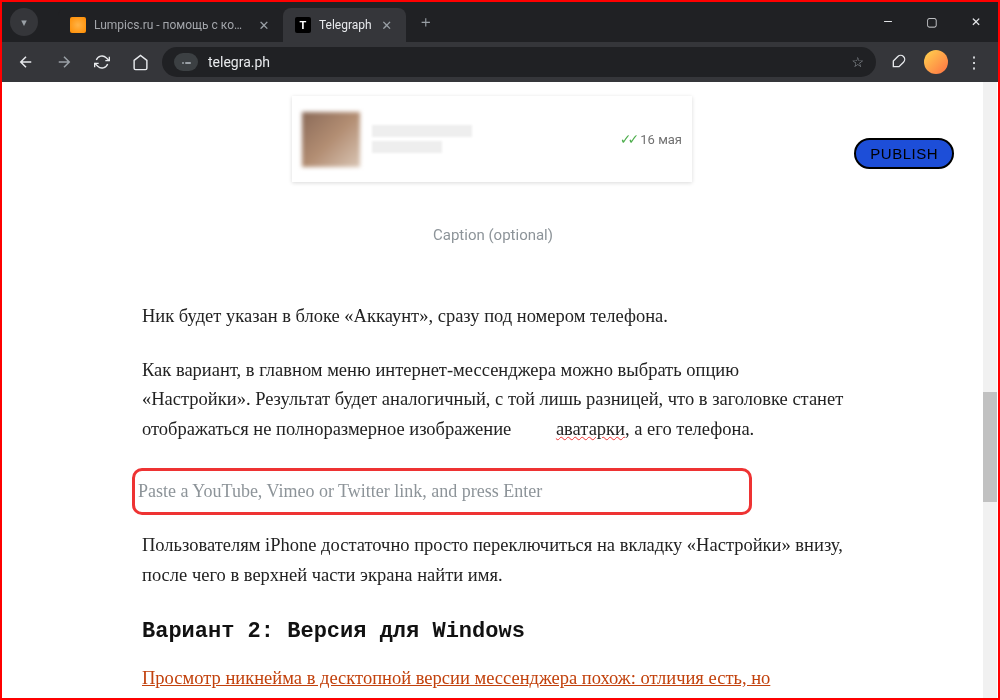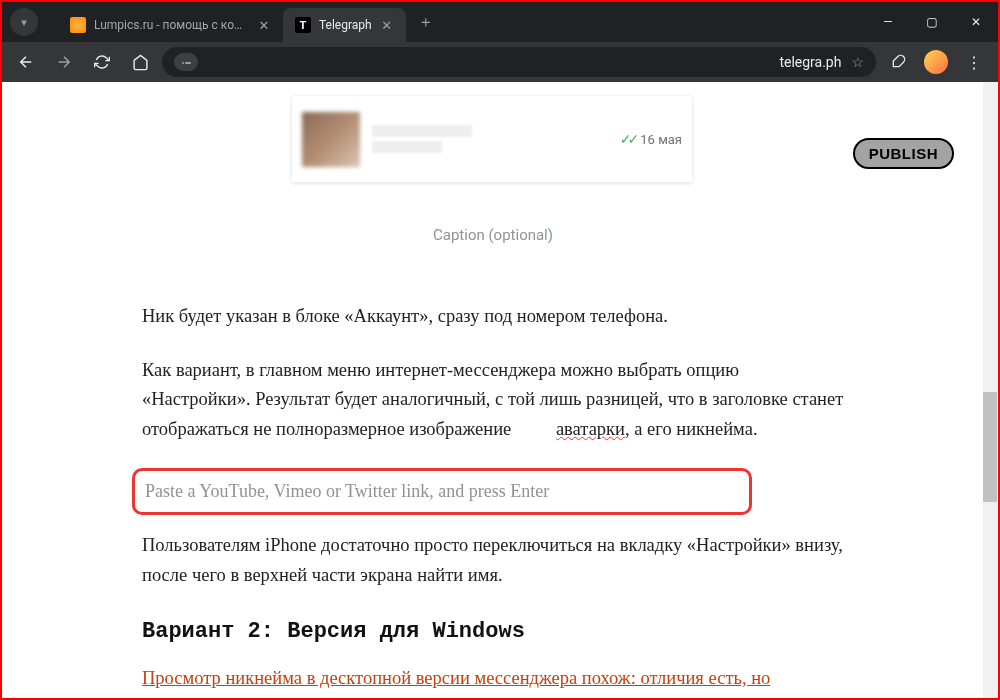--- a/index.html
+++ b/index.html
@@ -18,51 +18,51 @@
 .fav-t { background: #000; color: #fff; font-weight: bold; font-size: 11px; display: flex; align-items: center; justify-content: center; }
 .tab .title { white-space: nowrap; overflow: hidden; text-overflow: ellipsis; flex: 1; }
 .tab .close { width: 14px; height: 14px; font-size: 13px; color: #9aa0a6; display: flex; align-items: center; justify-content: center; }
 .newtab { width: 28px; height: 28px; display: flex; align-items: center; justify-content: center; color: #9aa0a6; font-size: 16px; margin-left: 6px; }
 .spacer { flex: 1; }
 .winbtn { width: 44px; height: 40px; display: flex; align-items: center; justify-content: center; color: #e8eaed; font-size: 12px; }
 
 .toolbar { height: 40px; background: #35363a; display: flex; align-items: center; padding: 0 8px; gap: 6px; }
 .navbtn { width: 32px; height: 32px; display: flex; align-items: center; justify-content: center; color: #9aa0a6; border-radius: 50%; }
 .navbtn.en { color: #e8eaed; }
-.omnibox { flex: 1; height: 30px; background: #202124; border-radius: 15px; display: flex; align-items: center; padding: 0 12px; gap: 10px; color: #e8eaed; font-size: 14px; text-align: right; }
+.omnibox { flex: 1; height: 30px; background: #202124; border-radius: 15px; display: flex; align-items: center; padding: 0 12px; gap: 10px; color: #e8eaed; font-size: 14px; }
 .omnibox .lock { font-size: 12px; color: #9aa0a6; background: #3c4043; padding: 2px 6px; border-radius: 10px; }
 .omnibox .url { flex: 1; color: #e8eaed; }
 .omnibox .star { color: #9aa0a6; }
 .ext, .profile, .menu { width: 32px; height: 32px; display: flex; align-items: center; justify-content: center; }
 .profile .avatar { width: 24px; height: 24px; border-radius: 50%; background: linear-gradient(135deg, #FFD54F, #FF7043); }
 .menu { color: #e8eaed; font-size: 16px; }
 
 
 .viewport { position: relative; height: 616px; overflow: hidden; background: #fff; }
 .scrollbar { position: absolute; right: 1px; top: 0; width: 14px; height: 100%; background: #f1f1f1; }
 .scrollthumb { position: absolute; right: 1px; width: 14px; background: #c1c1c1; top: 310px; height: 110px; }
 
 .page { position: relative; width: 982px; height: 616px; }
-.publish { position: absolute; right: 30px; top: 56px; border: 2px solid #000; border-radius: 18px; padding: 5px 14px; font-weight: 700; font-size: 15px; letter-spacing: .5px; background: #a3a3a3; }
+.publish { position: absolute; right: 30px; top: 56px; border: 2px solid #000; border-radius: 18px; padding: 5px 14px; font-weight: 400; font-size: 15px; letter-spacing: .5px; background: #1d4ed8; }
 
 .card { position: absolute; top: 14px; left: 290px; width: 400px; height: 86px; background: #fff; box-shadow: 0 1px 4px rgba(0,0,0,.15); display: flex; align-items: center; padding: 10px; }
 .thumb { width: 58px; height: 55px; background: linear-gradient(135deg,#8a6a58,#b28d72,#d9c5b4); filter: blur(2px); }
 .blurtext { margin-left: 12px; flex: 1; }
 .blurline { height: 12px; width: 140px; background: #eee; filter: blur(1px); margin: 4px 0; }
 .card-meta { display: flex; align-items: center; gap: 5px; font-size: 13px; color: #707070; }
 .checks { color: #4fae4e; font-size: 14px; letter-spacing: -4px; }
 
 .caption { position: absolute; top: 108px; left: 0; width: 100%; text-align: center; color: #8d9499; font-size: 15px; margin-top: 36px; }
 
 .content { position: absolute; top: 220px; left: 140px; width: 710px; font-family: Georgia, 'Times New Roman', serif; font-size: 18.5px; line-height: 1.6; color: #222; }
 .content p { margin-bottom: 24px; }
 .content .red-underline { text-decoration: underline; text-decoration-color: #e33; text-decoration-style: wavy; text-decoration-thickness: 1px; margin-left: 40px; }
 .content h3 { font-family: Liberation Mono, monospace; font-weight: 700; font-size: 22px; margin-top: 0px; margin-bottom: 14px; color: #111; }
 
-.embed-box { position: relative; border: 3px solid #e33; border-radius: 10px; padding: 6px 10px; margin: 0 0 16px -10px; width: 620px; }
+.embed-box { position: relative; border: 3px solid #e33; border-radius: 10px; padding: 6px 3px; margin: 0 0 16px -10px; width: 620px; }
 .embed-placeholder { color: #8d9499; font-size: 18px; font-family: Georgia, serif; }
 
 .cut { color: #c2410c; text-decoration: underline; }
 </style>
 </head>
 <body>
 <div class="frame">
 
 <div class="titlebar">
   <div class="tab-dropdown">▾</div>
@@ -142,21 +142,21 @@
         <span class="checks">✓✓</span>
         <span>16 мая</span>
       </div>
     </div>
 
     <div class="caption">Caption (optional)</div>
 
     <div class="content">
       <p>Ник будет указан в блоке «Аккаунт», сразу под номером телефона.</p>
       <p>
-        <span>Как вариант, в главном меню интернет-мессенджера можно выбрать опцию «Настройки». Результат будет аналогичный, с той лишь разницей, что в заголовке станет отображаться не полноразмерное изображение </span><span class="red-underline">аватарки</span><span>, а его никнейма.</span>
+        <span>Как вариант, в главном меню интернет-мессенджера можно выбрать опцию «Настройки». Результат будет аналогичный, с той лишь разницей, что в заголовке станет отображаться не полноразмерное изображение </span><span class="red-underline">аватарки</span><span>, а его телефона.</span>
       </p>
       <div class="embed-box">
         <div class="embed-placeholder">Paste a YouTube, Vimeo or Twitter link, and press Enter</div>
       </div>
       <p>Пользователям iPhone достаточно просто переключиться на вкладку «Настройки» внизу, после чего в верхней части экрана найти имя.</p>
       <h3>Вариант 2: Версия для Windows</h3>
       <p class="cut">Просмотр никнейма в десктопной версии мессенджера похож: отличия есть, но</p>
     </div>
 
   </div>

